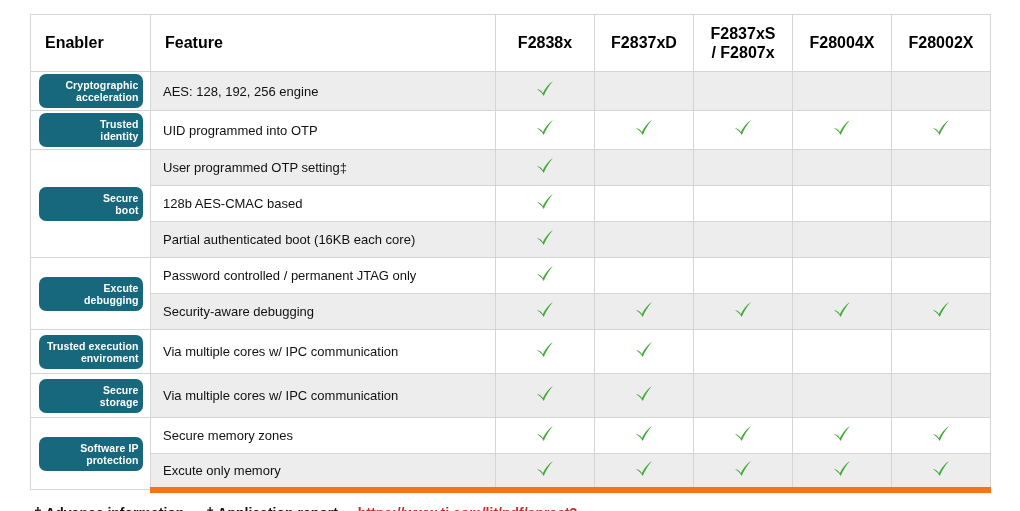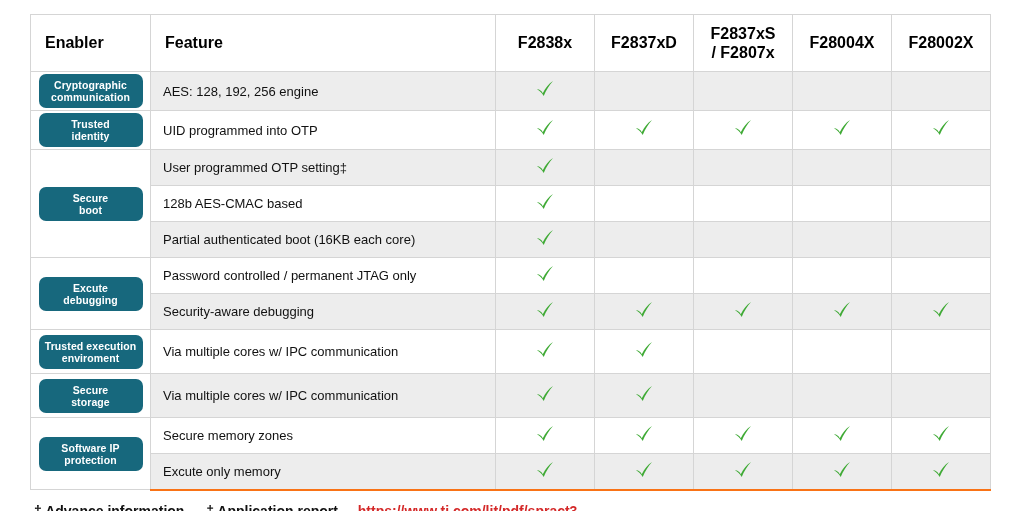--- a/index.html
+++ b/index.html
@@ -73,21 +73,21 @@
     box-sizing: border-box;
     width: 104px;
     min-height: 34px;
     padding: 5px 4px;
     border-radius: 7px;
     background: #17687d;
     color: #ffffff;
     font-size: 10.5px;
     font-weight: bold;
     line-height: 1.15;
-    text-align: center;
+    text-align: right;
     letter-spacing: .1px;
   }
 
   .check {
     display: inline-block;
     width: 22px;
     height: 22px;
     line-height: 1;
   }
   .check svg { display: block; }
@@ -101,21 +101,21 @@
   }
   .footnote .sym { font-weight: bold; }
   .footnote .gap { display: inline-block; width: 14px; }
   .footnote a,
   .footnote .link {
     color: #d42828;
     font-weight: bold;
     text-decoration: none;
     margin-left: 16px;
   }
-  tbody tr:last-child td { border-bottom: 2px solid #f97316; }
+  tbody tr:last-child td { border-bottom: 6px solid #f97316; }
 </style>
 </head>
 <body>
 
 <div class="page">
 
   <table class="matrix">
     <colgroup>
       <col class="c-enabler">
       <col class="c-feature">
@@ -138,21 +138,21 @@
         <th>F28004X</th>
         <th>F28002X</th>
       </tr>
     </thead>
     <tbody>
 
       <tr class="shade">
         <td class="enabler" rowspan="1">
           <span class="pill">
             <span>Cryptographic</span><br>
-            <span>communication</span>
+            <span>acceleration</span>
           </span>
         </td>
         <td class="feature">AES: 128, 192, 256 engine</td>
         <td class="dev"><span class="check"><svg width="22" height="22" viewBox="0 0 24 24">
                 <path d="M3.2 12.4 C6 12.2 8.2 14.2 9.6 16.6 C12.4 10.8 16 6.2 20.8 3.2 C16.6 7.8 13.2 13.2 10.6 19.6 C8.6 16.4 6.2 14 3.2 12.4 Z" fill="#3faa35"></path>
               </svg></span></td>
         <td class="dev"></td>
         <td class="dev"></td>
         <td class="dev"></td>
         <td class="dev"></td>

